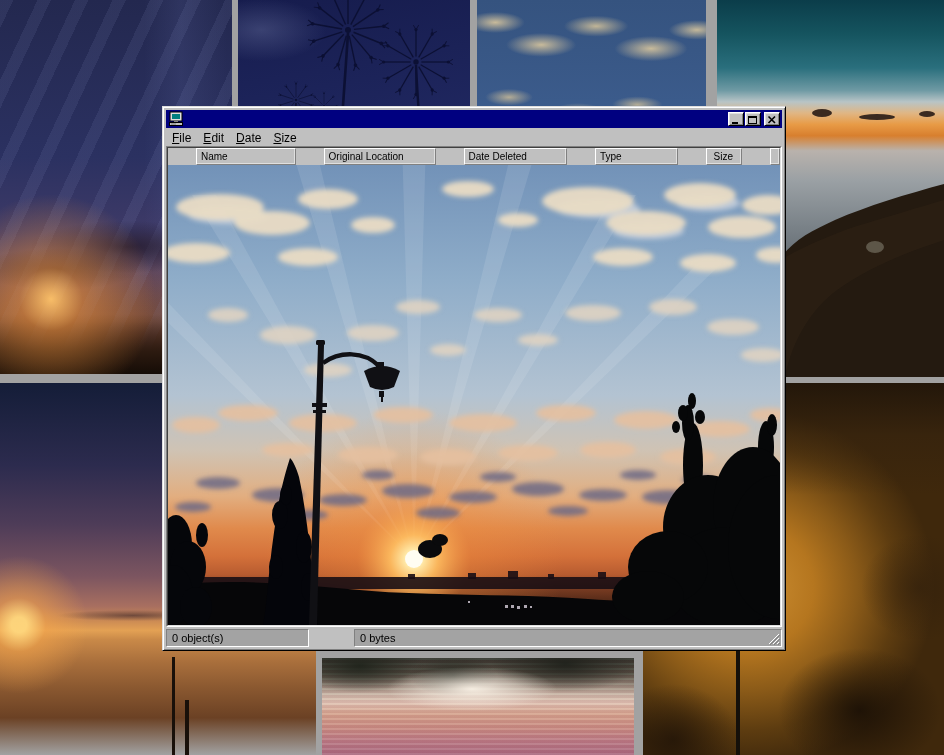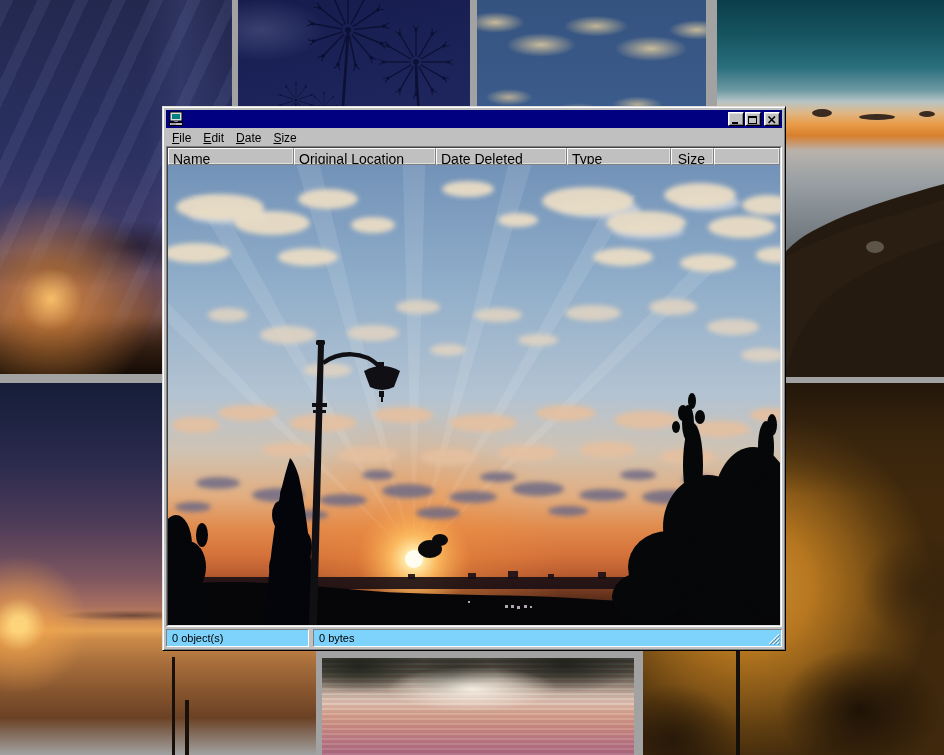--- a/index.html
+++ b/index.html
@@ -81,30 +81,30 @@
         display:flex;align-items:flex-end;justify-content:center;box-sizing:border-box;padding:0;}
   .tbtn+.tbtn{margin-left:1px;}
   .tbtn.close{margin-left:3px;}
   .menubar{height:17px;display:flex;align-items:center;}
   .menu-item{display:inline-block;padding:1px 6px;font-size:12px;color:#000;}
   .menu-item::first-letter{text-decoration:underline;}
   .listframe{border:1px solid;border-color:#808080 #fff #fff #808080;}
   .listinner{border:1px solid;border-color:#404040 #dfdfdf #dfdfdf #404040;}
   .hdr{display:flex;height:17px;background:#c0c0c0;}
   .hcell{box-sizing:border-box;background:#c0c0c0;border:1px solid;border-color:#fff #808080 #808080 #fff;
-         box-shadow:inset -1px -1px 0 #dfdfdf;font-size:14px;color:#000;padding:2px 4px 0 4px;
-         white-space:nowrap;overflow:hidden;}
+         box-shadow:inset -1px -1px 0 #dfdfdf;font-size:10px;color:#000;padding:2px 4px 0 4px;
+         white-space:nowrap;overflow:hidden;margin-left:28px;}
   .hc-name{width:126px;} .hc-loc{width:142px;} .hc-date{width:131px;} .hc-type{width:104px;}
   .hc-size{width:43px;text-align:right;padding-right:8px;} .hc-fill{flex:1;}
   .client{position:relative;width:100%;height:460px;background:#000;overflow:hidden;}
   .statusbar{display:flex;height:18px;margin-top:2px;}
   .spanel{box-sizing:border-box;border:1px solid;border-color:#808080 #fff #fff #808080;
-          font-size:11px;color:#000;padding:2px 5px 0 5px;background:#7dd3fc;white-space:nowrap;}
+          font-size:11px;color:#000;padding:2px 5px 0 5px;background:#a3a3a3;white-space:nowrap;}
   .sp1{width:143px;margin-right:4px;}
-  .sp2{flex:1;position:relative;}
+  .sp2{flex:1;position:relative;margin-left:41px;}
   .grip{position:absolute;right:1px;bottom:1px;}
 </style>
 </head>
 <body>
 
 <div class="screen">
 
   <div class="ph" id="phA"></div>
 
   <div class="ph" id="phB">

